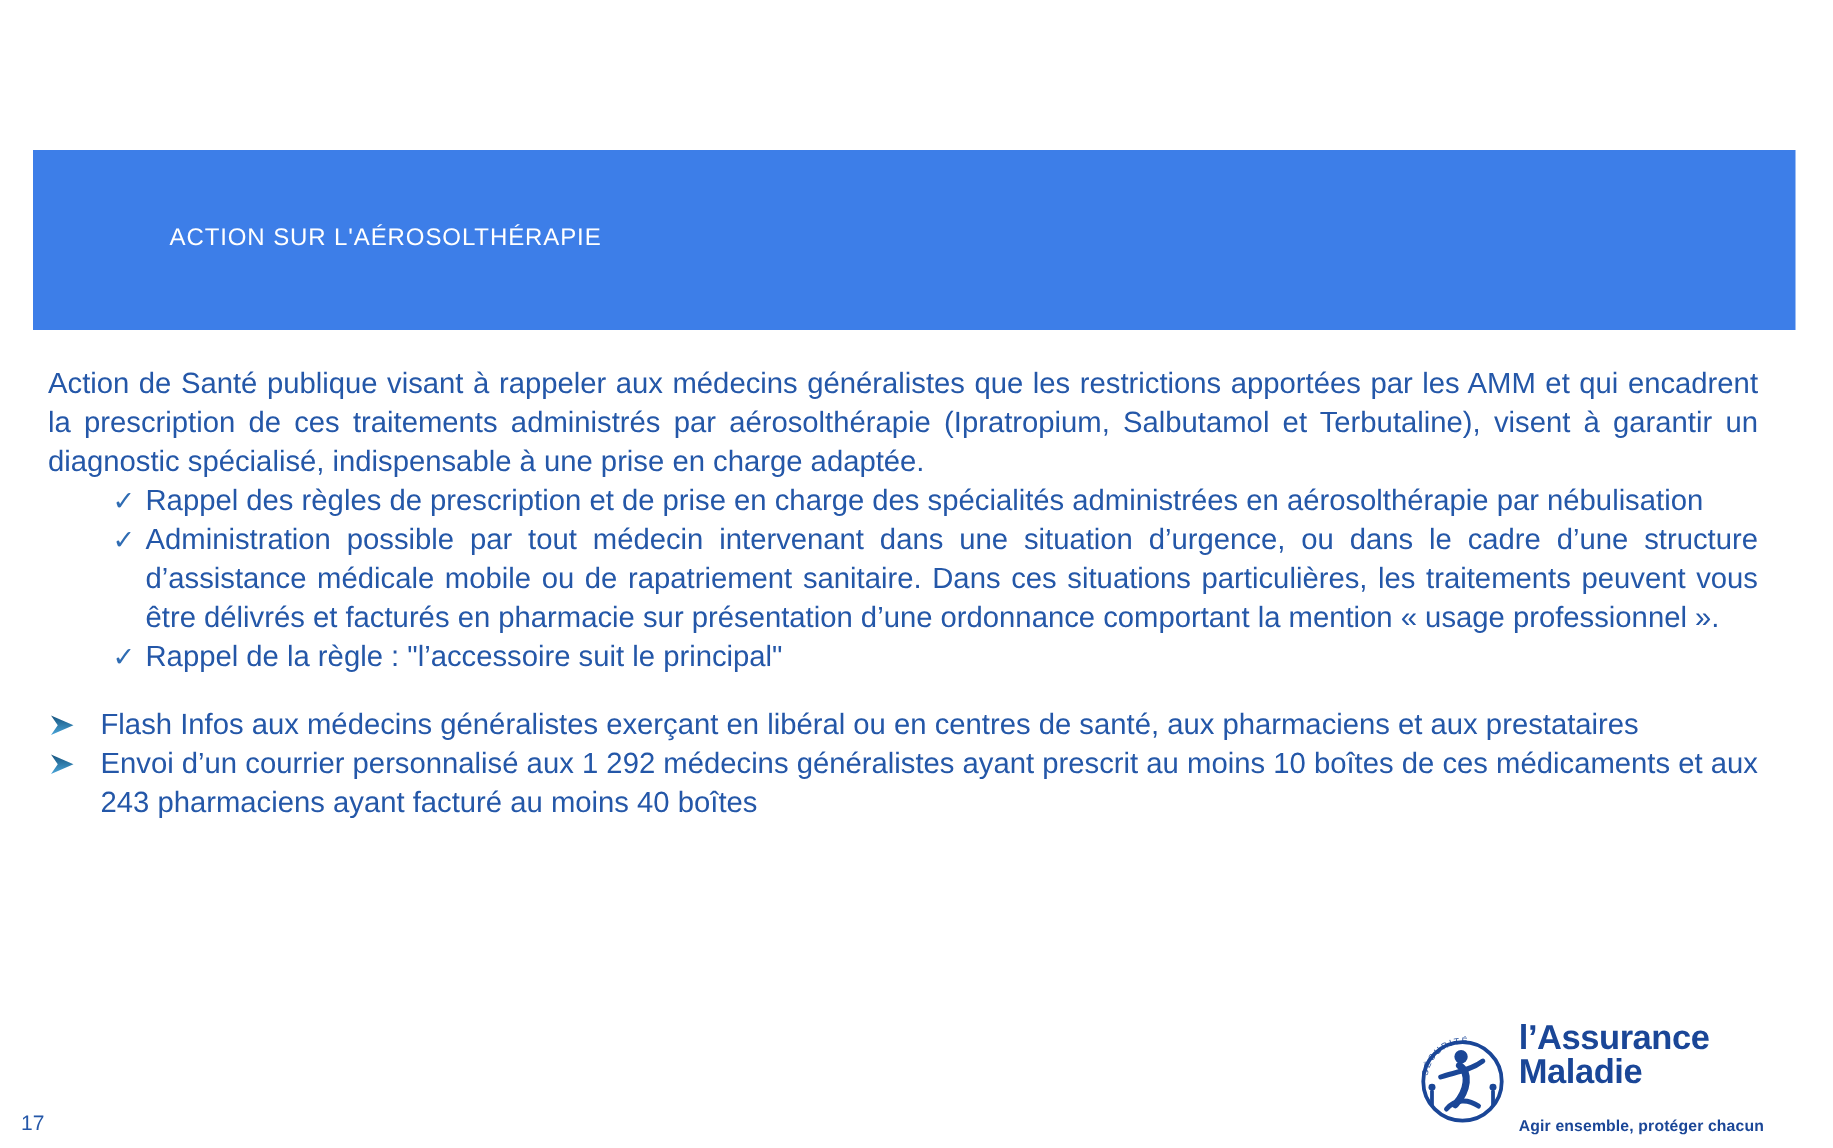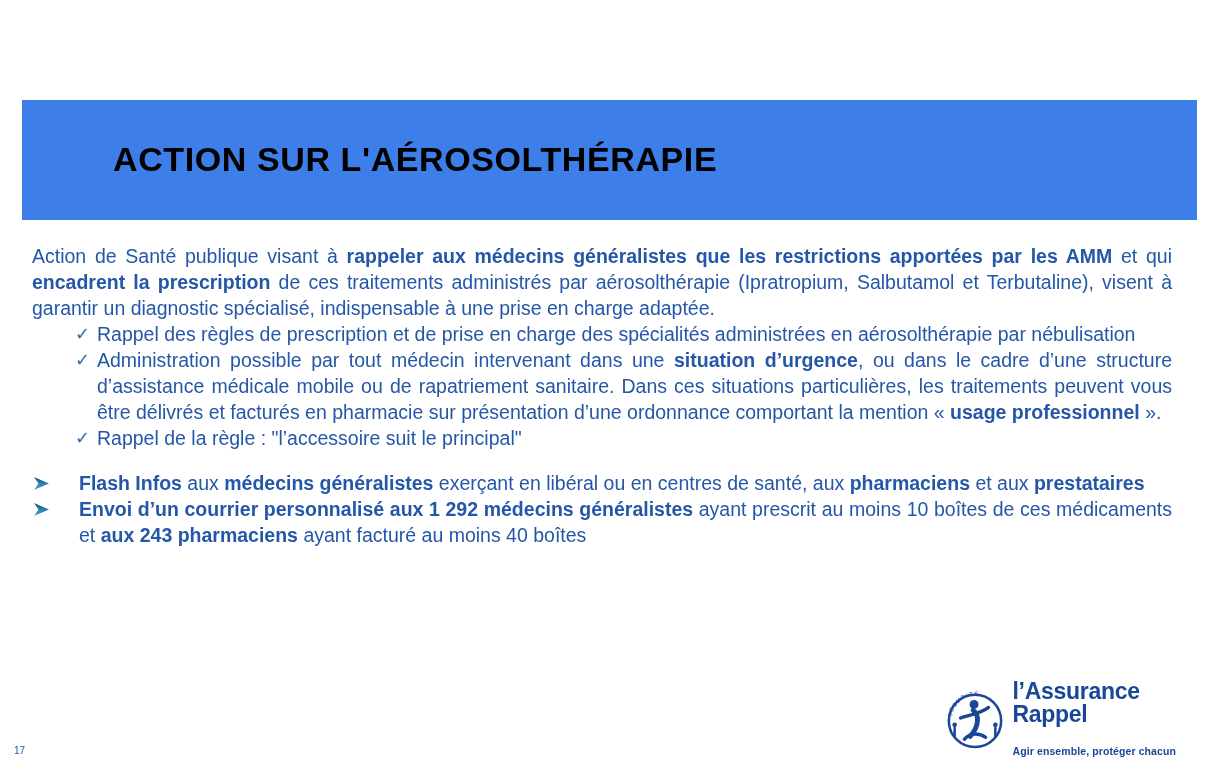--- a/index.html
+++ b/index.html
@@ -9,49 +9,49 @@
     font-family:"Liberation Sans", sans-serif;
     -webkit-font-smoothing:antialiased;
   }
   
   .title-band{
     position:absolute;left:22px;top:100px;width:1175px;height:120px;
     background:#3d7ee8;
   }
   .title-band h1{
     position:absolute;left:91px;top:50%;transform:translateY(-52%);
-    margin:0;color:#000000;font-size:34px;font-weight:bold;letter-spacing:.6px;
+    margin:0;color:#ffffff;font-size:16px;font-weight:normal;letter-spacing:.6px;
     white-space:nowrap;
   }
   
   .content{
     position:absolute;left:32px;top:243px;width:1140px;
     color:#2457a8;font-size:19.5px;line-height:26px;
   }
-  .content b{font-weight:bold;}
+  .content b{font-weight:normal;}
   p{margin:0;}
   .intro{text-align:justify;}
   .messages-label{margin:24px 0 6px 0;}
   ul{list-style:none;margin:0;padding:0;}
   .check-list li{display:flex;align-items:flex-start;}
   .check{
     flex:0 0 22px;margin-left:43px;color:#2f6cb3;font-size:18px;line-height:26px;
   }
   .li-text{flex:1;text-align:justify;}
   .arrow-list{margin-top:19px;}
-  .arrow-list li{display:flex;align-items:flex-start;gap:12px;}
+  .arrow-list li{display:flex;align-items:flex-start;}
   .arrow{
     flex:0 0 34px;margin-left:1px;padding-top:6px;line-height:26px;
   }
   .arrow svg{display:block;}
   .period{margin:15px 0 0 36px;}
   
   .page-number{
     position:absolute;left:14px;bottom:9px;
-    color:#2457a8;font-size:10px;
+    color:#2457a8;font-size:14px;
   }
   .logo{
     position:absolute;right:46px;bottom:8px;
     display:flex;align-items:center;gap:7px;color:#1a4697;
   }
   .logo-emblem svg{display:block;}
   .logo-text{display:flex;flex-direction:column;}
   .logo-name{font-weight:bold;font-size:23px;line-height:23px;letter-spacing:-.3px;}
   .logo-tagline{font-weight:bold;font-size:10.5px;margin-top:19px;letter-spacing:.1px;}
 </style>
@@ -129,20 +129,20 @@
         <path d="M21,53 C27,46 36,46 43,51" fill="none" stroke="#1a4697" stroke-width="3.4" stroke-linecap="round"></path>
 
         <circle cx="11" cy="38" r="2.4" fill="#1a4697"></circle>
         <path d="M11,41 L11,50" stroke="#1a4697" stroke-width="2.6" stroke-linecap="round"></path>
         <circle cx="53" cy="38" r="2.4" fill="#1a4697"></circle>
         <path d="M53,41 L53,50" stroke="#1a4697" stroke-width="2.6" stroke-linecap="round"></path>
       </svg>
     </span>
     <span class="logo-text">
       <span class="logo-name">l’Assurance</span>
-      <span class="logo-name">Rappel</span>
+      <span class="logo-name">Maladie</span>
       <span class="logo-tagline">Agir ensemble, protéger chacun</span>
     </span>
   </div>
 
   <div class="page-number">17</div>
 
 </div>
 
 </body></html>

